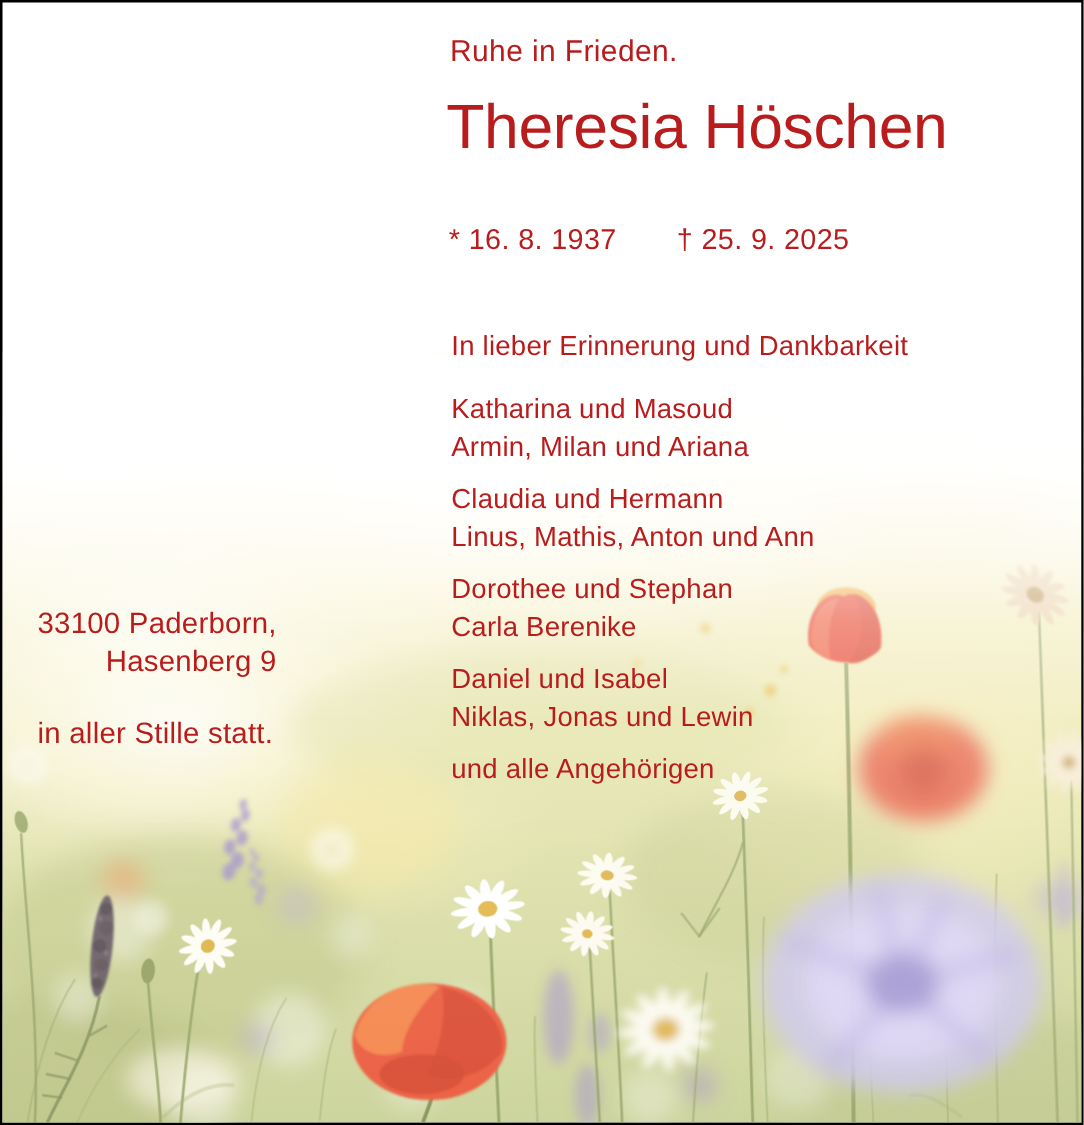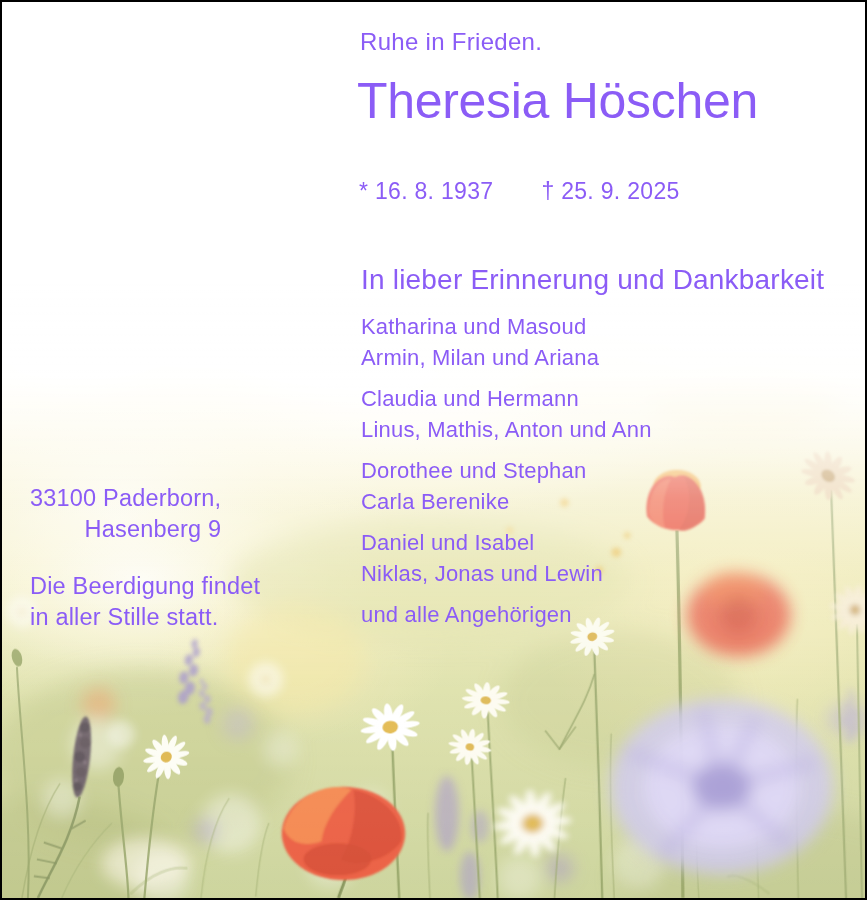--- a/index.html
+++ b/index.html
@@ -1,28 +1,28 @@
 <!DOCTYPE html>
 <html><head>
 <meta charset="utf-8">
 <style>
   html,body{margin:0;padding:0;background:#ffffff;}
   .page{
     position:relative; width:867px; height:900px; box-sizing:border-box;
     border:2px solid #000; background:#fff; overflow:hidden;
-    font-family:"Liberation Sans", sans-serif; color:#8b5cf6;
+    font-family:"Liberation Sans", sans-serif; color:#b91c1c;
     -webkit-font-smoothing:antialiased;
   }
   .abs{position:absolute; z-index:2; white-space:nowrap;}
   .meadow{position:absolute; left:0; top:280px; width:863px; height:616px; z-index:1;}
   .epitaph{left:358px; top:26px; font-size:24px; letter-spacing:.3px;}
   .name{left:355px; top:70px; font-size:50px; font-weight:400; letter-spacing:-.3px; margin:0;}
   .maiden{left:359px; top:134px; font-size:24px; letter-spacing:.2px;}
   .dates{left:357px; top:176px; font-size:23px; display:flex; gap:48px; letter-spacing:.3px;}
-  .tribute{left:359px; top:262px; font-size:28px; letter-spacing:.2px;text-align:center;}
+  .tribute{left:359px; top:262px; font-size:22px; letter-spacing:.2px;text-align:center;}
   .mourners{left:359px; top:309px; font-size:22px; line-height:31px; letter-spacing:.2px;}
   .mourners .group{margin:0 0 10px 0;}
   .closing{margin-top:0;}
   .leftcol{font-size:23.5px; line-height:31px; letter-spacing:.2px;}
   .address{left:28px; top:481px;text-align:right;}
   .funeral{left:28px; top:569px;}
 </style>
 </head>
 <body>
 
@@ -325,17 +325,16 @@
     </div>
     <div class="closing">und alle Angehörigen</div>
   </div>
 
   <div class="abs leftcol address">
     <div>33100 Paderborn,</div>
     <div>Hasenberg 9</div>
   </div>
 
   <div class="abs leftcol funeral">
-    <div>Die Beerdigung findet</div>
     <div>in aller Stille statt.</div>
   </div>
 
 </div>
 
 </body></html>

